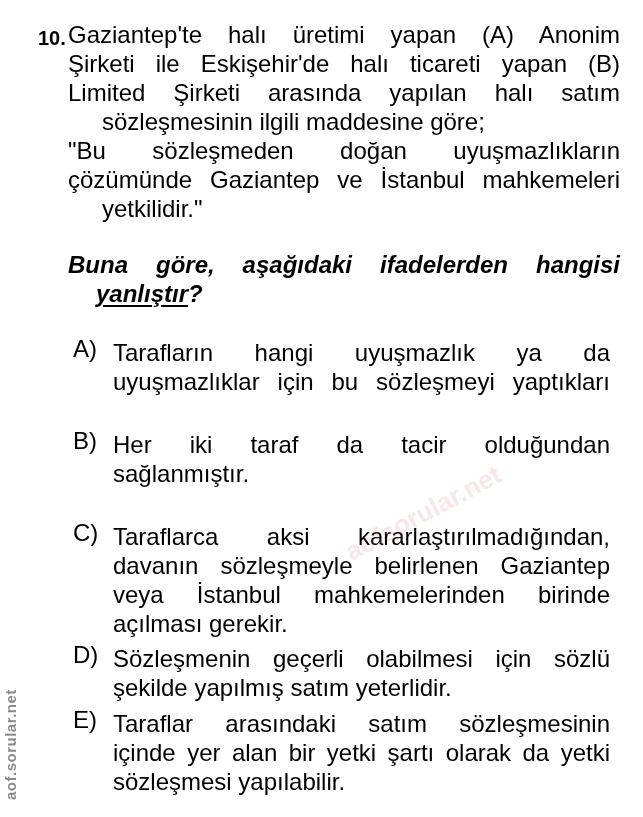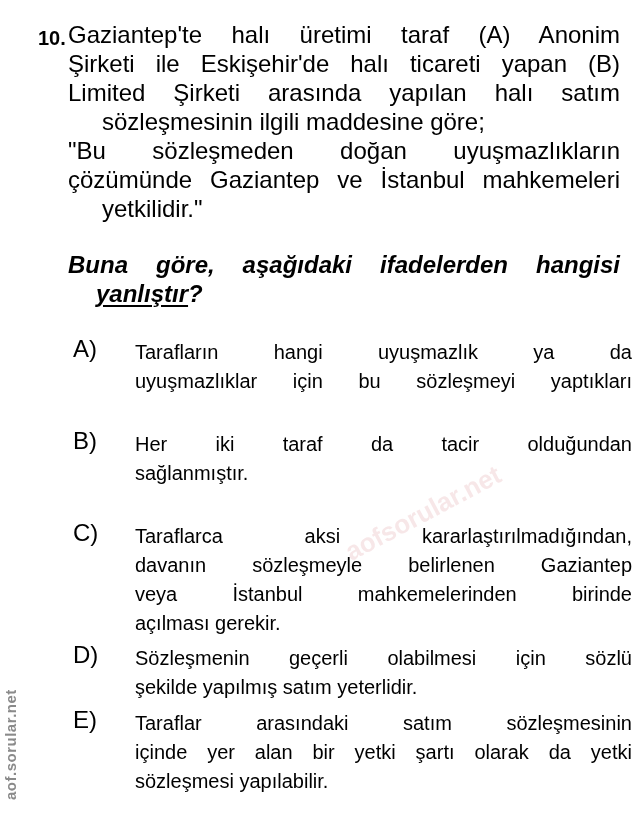--- a/index.html
+++ b/index.html
@@ -78,24 +78,24 @@
     }
     .option .letter {
       position: absolute;
       left: 0;
       top: 0;
       font-size: 24px;
       line-height: 29px;
     }
     .option .text {
       position: absolute;
-      left: 62px;
+      left: 40px;
       top: 4px;
       width: 497px;
-      font-size: 20px;
+      font-size: 24px;
       line-height: 29px;
     }
     .option .text .line {
       display: block;
       text-align: justify;
       text-align-last: justify;
       height: 29px;
       white-space: nowrap;
     }
     .option .text .line.last {
@@ -125,21 +125,21 @@
       white-space: nowrap;
       letter-spacing: 0.5px;
     }
   </style>
 </head>
 <body>
 
 <div class="q-number">10.</div>
 
 <div class="stem">
-  <span class="line">Gaziantep'te halı üretimi taraf (A) Anonim</span>
+  <span class="line">Gaziantep'te halı üretimi yapan (A) Anonim</span>
   <span class="line">Şirketi ile Eskişehir'de halı ticareti yapan (B)</span>
   <span class="line">Limited Şirketi arasında yapılan halı satım</span>
   <span class="line last">sözleşmesinin ilgili maddesine göre;</span>
   <span class="line">"Bu sözleşmeden doğan uyuşmazlıkların</span>
   <span class="line">çözümünde Gaziantep ve İstanbul mahkemeleri</span>
   <span class="line last">yetkilidir."</span>
 </div>
 
 <div class="prompt">
   <span class="line">Buna göre, aşağıdaki ifadelerden hangisi</span>

